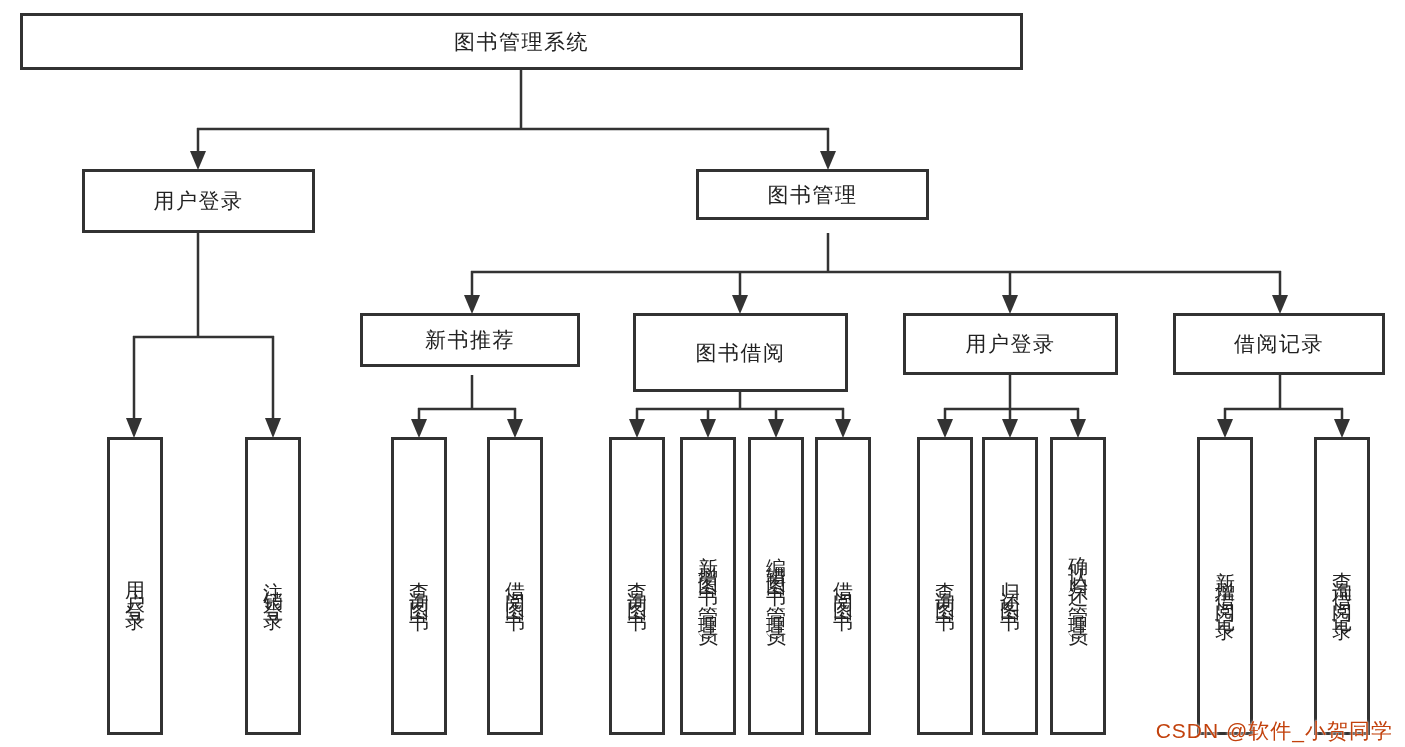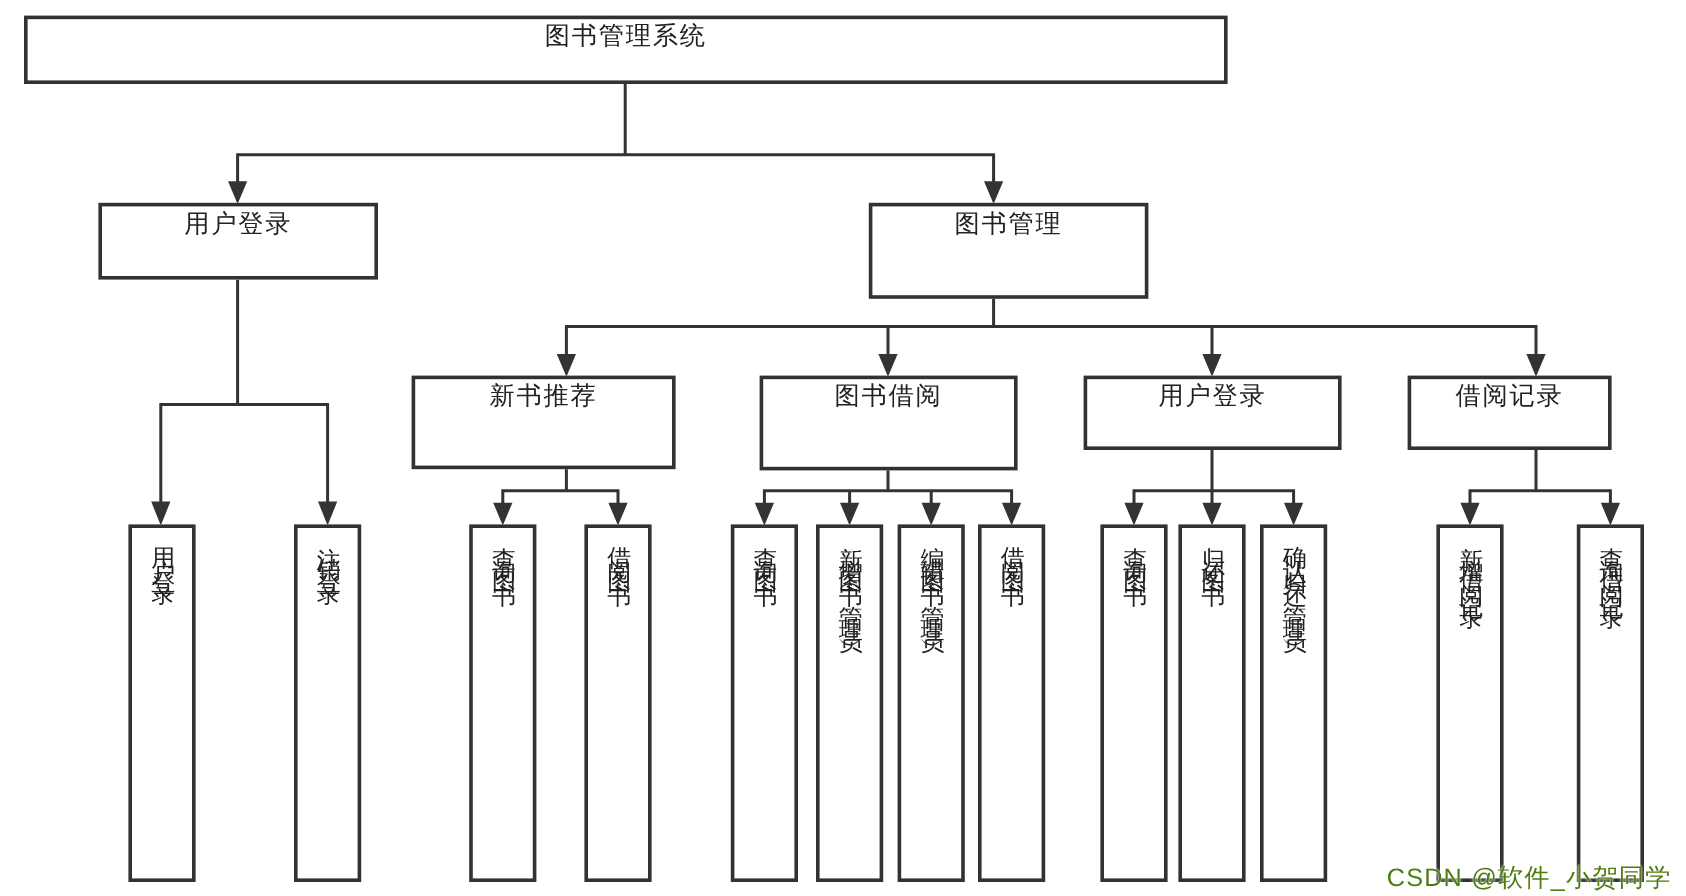--- a/index.html
+++ b/index.html
@@ -3,31 +3,31 @@
 <meta charset="utf-8">
 <style>
   html,body{margin:0;padding:0;background:#ffffff;}
   .stage{
     position:relative;width:1405px;height:747px;background:#ffffff;
     font-family:"Liberation Sans","DejaVu Sans",sans-serif;overflow:hidden;
   }
   .connectors{position:absolute;left:0;top:0;}
   .box{
     position:absolute;box-sizing:border-box;background:#ffffff;
-    border:3px solid #323232;display:flex;align-items:flex-start;justify-content:center;
+    border:3px solid #323232;display:flex;align-items:center;justify-content:center;
     color:#222222;
   }
   .lbl{font-size:21px;letter-spacing:1.5px;white-space:nowrap;}
   .vlbl{
     writing-mode:vertical-rl;text-orientation:mixed;
     font-size:20px;line-height:1.05;letter-spacing:10px;white-space:nowrap;
   }
   .watermark{
     position:absolute;right:12px;bottom:2px;z-index:5;
-    font-size:21px;color:#4d7c0f;letter-spacing:1px;
+    font-size:21px;color:#c2410c;letter-spacing:1px;
     text-shadow:0 0 3px #ffffff, 0 0 1px #ffffff;
   }
 </style>
 </head>
 <body>
 
 <div class="stage">
 
   <svg class="connectors" width="1405" height="747" viewBox="0 0 1405 747" xmlns="http://www.w3.org/2000/svg">
     <g stroke="#333333" stroke-width="2.5" fill="none">
@@ -62,34 +62,34 @@
     </g>
   </svg>
 
   <div class="box" style="left:20px;top:13px;width:1003px;height:57px;">
     <span class="lbl">图书管理系统</span>
   </div>
 
   <div class="box" style="left:82px;top:169px;width:233px;height:64px;">
     <span class="lbl">用户登录</span>
   </div>
-  <div class="box" style="left:724px;top:169px;width:233px;height:80px;">
+  <div class="box" style="left:696px;top:169px;width:233px;height:51px;">
     <span class="lbl">图书管理</span>
   </div>
 
-  <div class="box" style="left:343px;top:313px;width:220px;height:78px;">
+  <div class="box" style="left:360px;top:313px;width:220px;height:54px;">
     <span class="lbl">新书推荐</span>
   </div>
   <div class="box" style="left:633px;top:313px;width:215px;height:79px;">
     <span class="lbl">图书借阅</span>
   </div>
   <div class="box" style="left:903px;top:313px;width:215px;height:62px;">
     <span class="lbl">用户登录</span>
   </div>
-  <div class="box" style="left:1173px;top:313px;width:170px;height:62px;">
+  <div class="box" style="left:1173px;top:313px;width:212px;height:62px;">
     <span class="lbl">借阅记录</span>
   </div>
 
   <div class="box" style="left:107px;top:437px;width:56px;height:298px;">
     <span class="vlbl">用户登录</span>
   </div>
   <div class="box" style="left:245px;top:437px;width:56px;height:298px;">
     <span class="vlbl">注销登录</span>
   </div>
 

